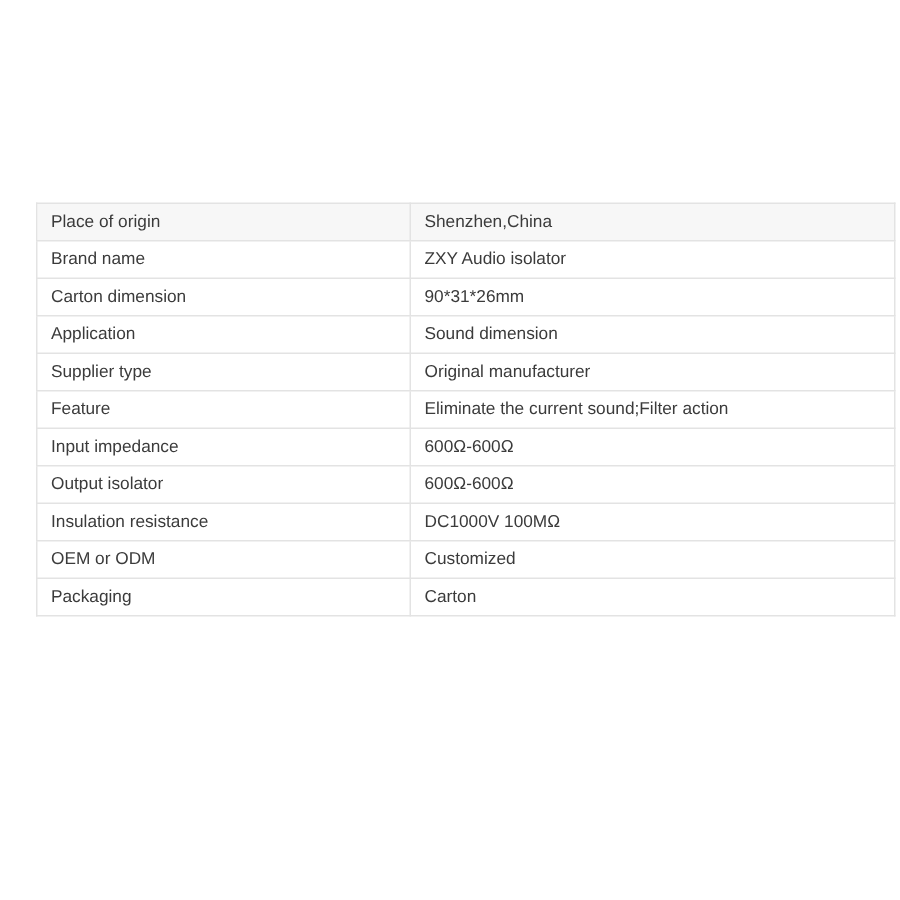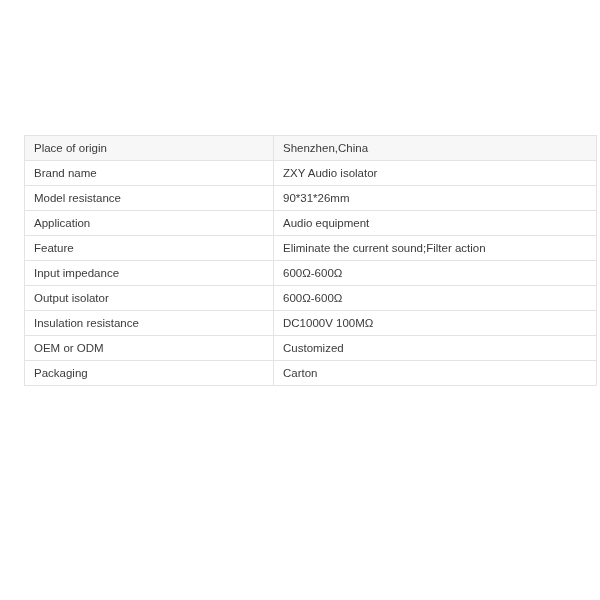--- a/index.html
+++ b/index.html
@@ -68,26 +68,30 @@
     <tbody>
       <tr class="head-row">
         <td class="label-cell">Place of origin</td>
         <td class="value-cell">Shenzhen,China</td>
       </tr>
       <tr>
         <td class="label-cell">Brand name</td>
         <td class="value-cell">ZXY Audio isolator</td>
       </tr>
       <tr>
-        <td class="label-cell">Model resistance</td>
+        <td class="label-cell">Carton dimension</td>
         <td class="value-cell">90*31*26mm</td>
       </tr>
       <tr>
         <td class="label-cell">Application</td>
-        <td class="value-cell">Audio equipment</td>
+        <td class="value-cell">Sound dimension</td>
+      </tr>
+      <tr>
+        <td class="label-cell">Supplier type</td>
+        <td class="value-cell">Original manufacturer</td>
       </tr>
       <tr>
         <td class="label-cell">Feature</td>
         <td class="value-cell">Eliminate the current sound;Filter action</td>
       </tr>
       <tr>
         <td class="label-cell">Input impedance</td>
         <td class="value-cell">600Ω-600Ω</td>
       </tr>
       <tr>

